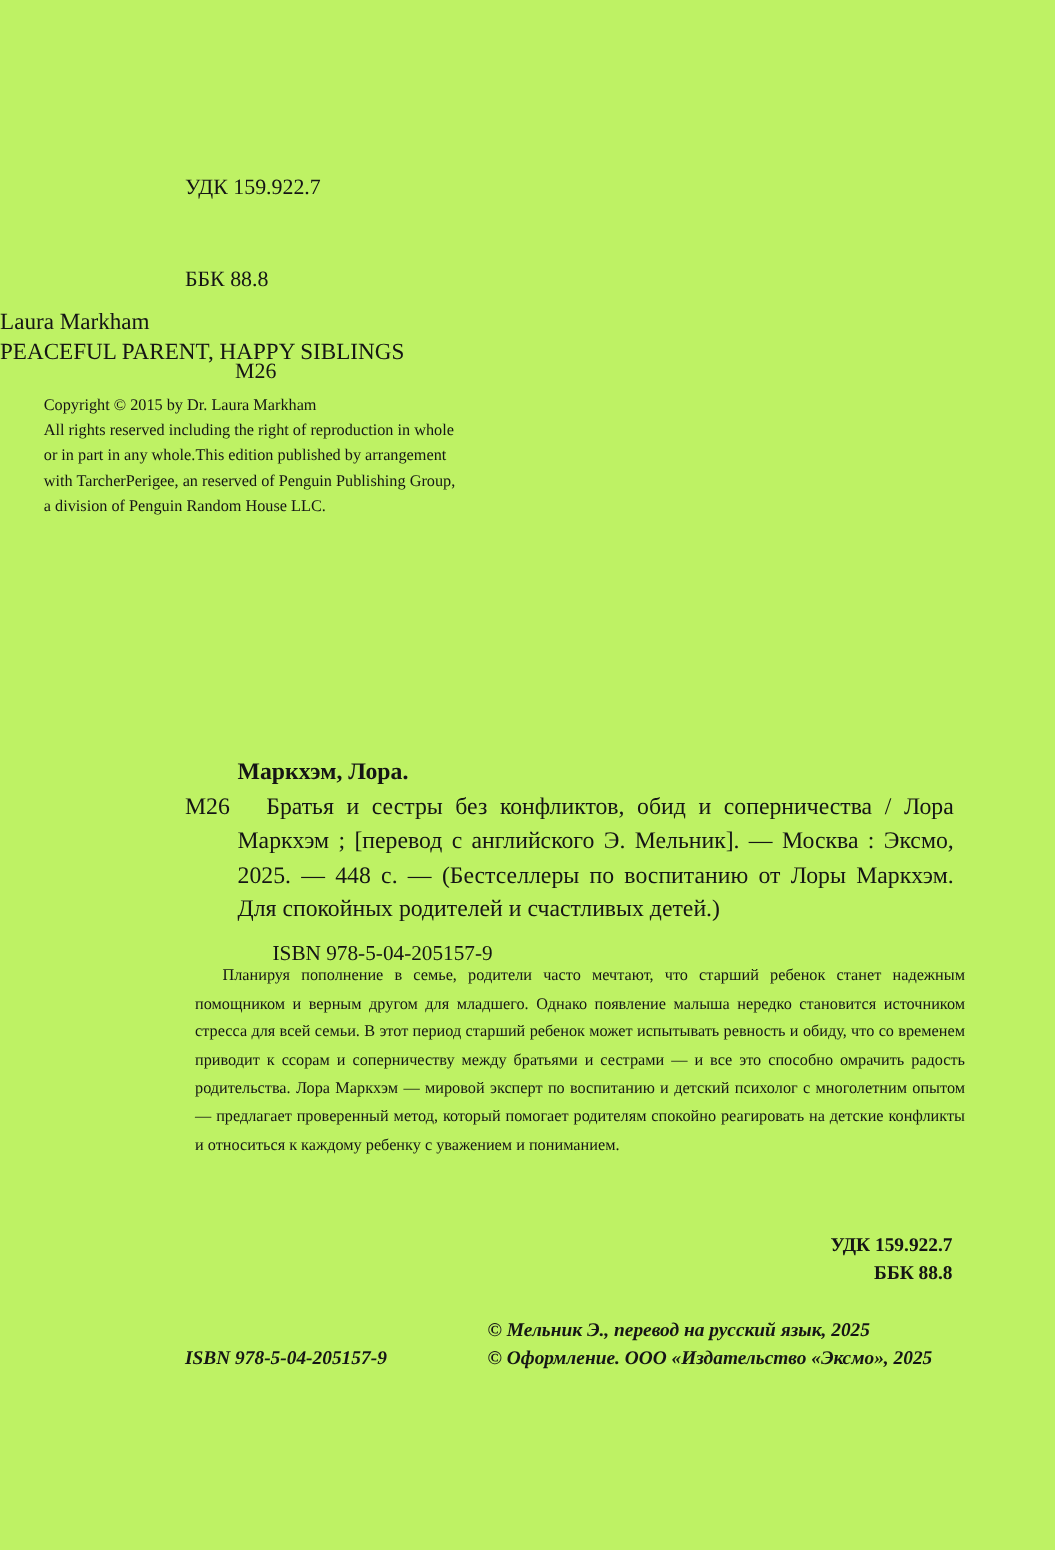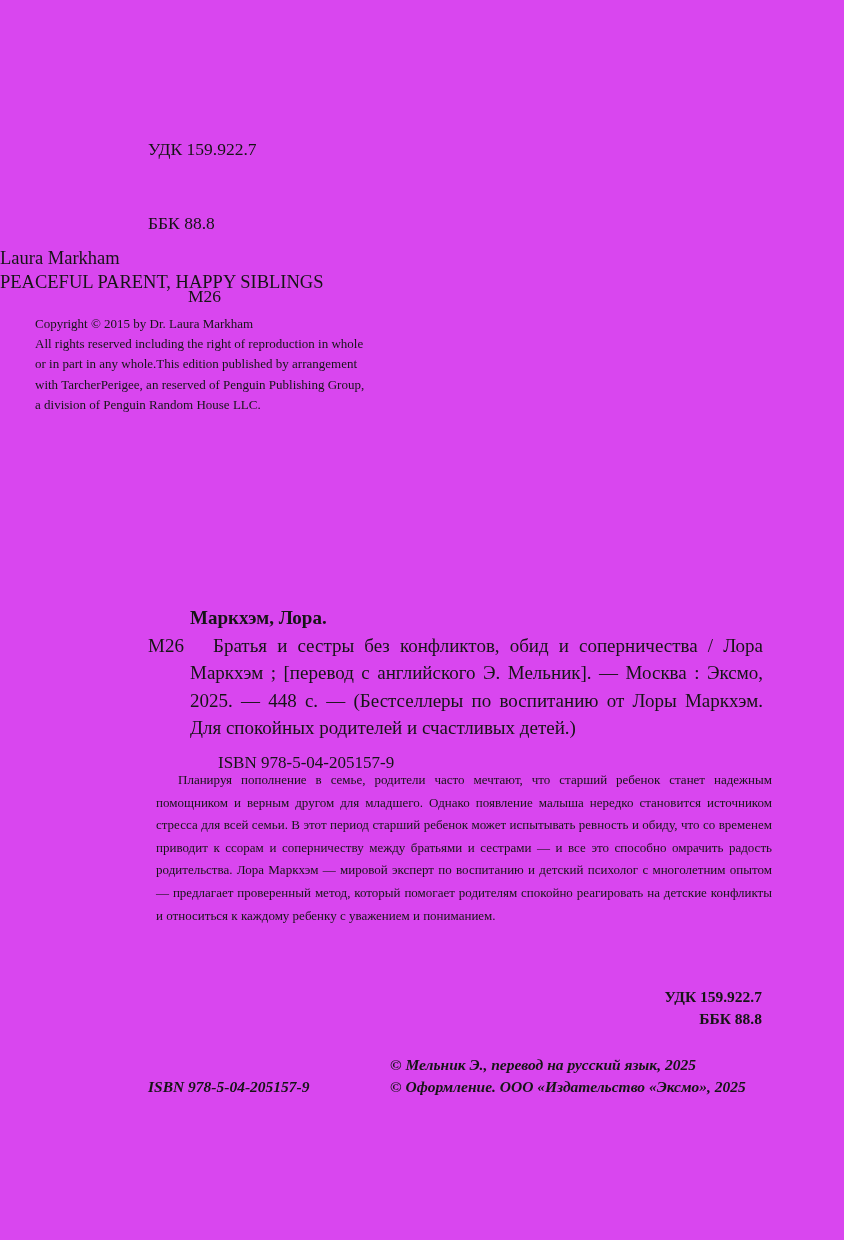--- a/index.html
+++ b/index.html
@@ -12,21 +12,21 @@
     height: 1240px;
     font-family: "Liberation Serif", serif;
     color: #151515;
     position: relative;
     overflow: hidden;
   }
   .page {
     position: relative;
     width: 844px;
     height: 1240px;
-    background: #d946ef;
+    background: #bef264;
   }
 
   
   .top-codes {
     position: absolute;
     left: 148px;
     top: 88px;
     font-size: 17.5px;
     line-height: 24.5px;
     white-space: pre;

